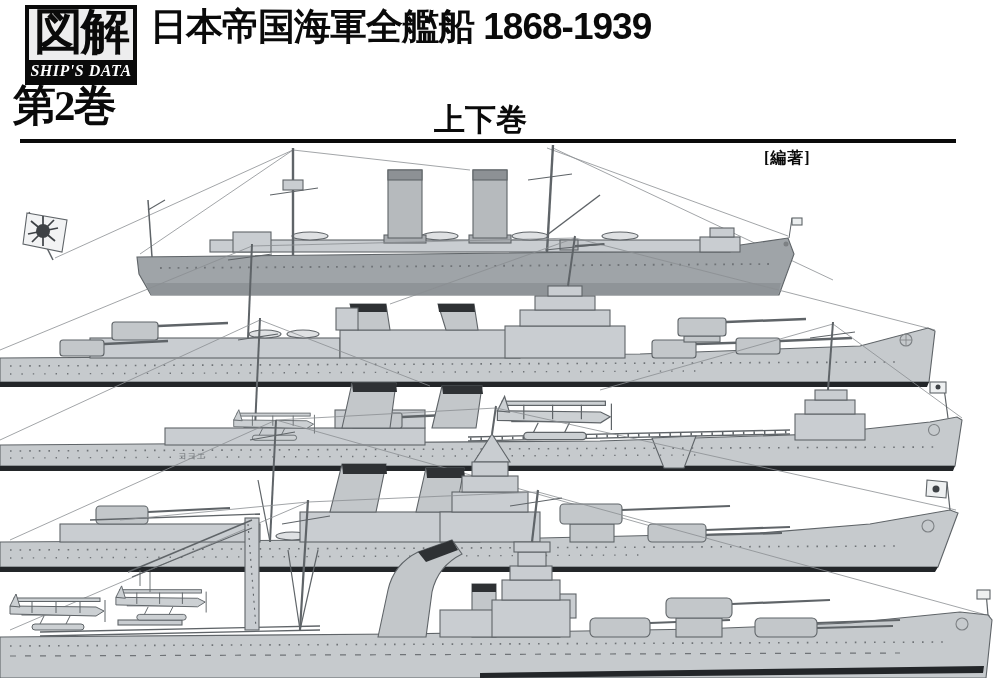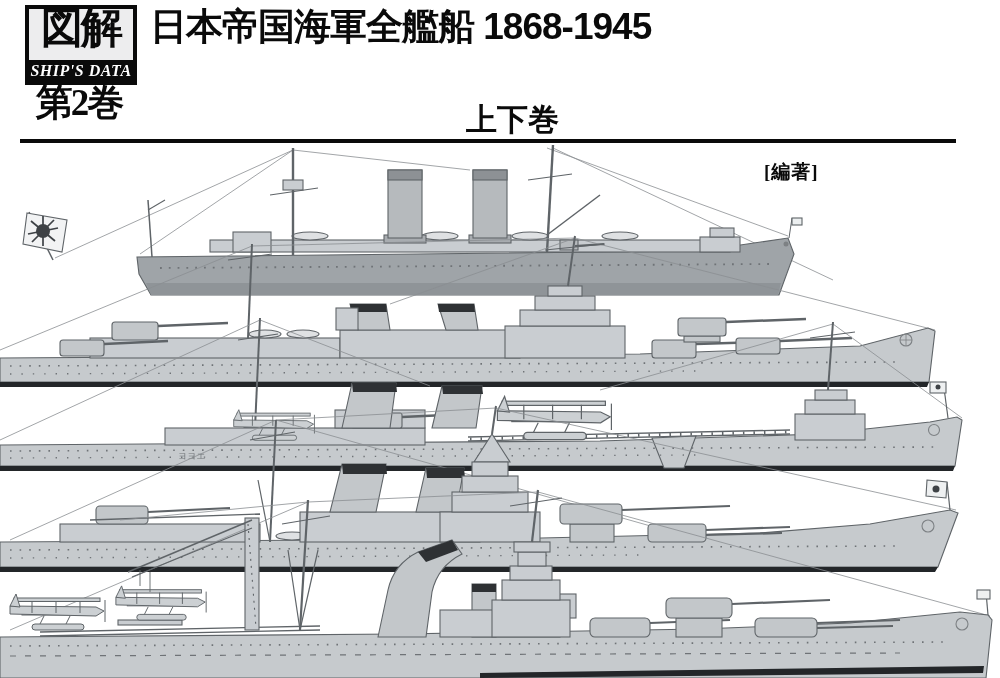--- a/index.html
+++ b/index.html
@@ -3,57 +3,57 @@
 <meta charset="utf-8">
 <style>
   html,body{margin:0;padding:0;background:#ffffff;}
   .cover{position:relative;width:1000px;height:678px;background:#ffffff;overflow:hidden;
          font-family:"Liberation Sans",sans-serif;color:#0a0a0a;}
   
   .logo-box{position:absolute;left:25px;top:5px;width:112px;height:80px;
             border:4px solid #0a0a0a;background:#ededee;box-sizing:border-box;}
   .logo-main{position:absolute;left:0;top:-4px;width:100%;text-align:center;
              font-family:"Liberation Serif","DejaVu Serif",serif;font-weight:900;
-             font-size:42px;line-height:1.1;letter-spacing:-2px;}
+             font-size:49px;line-height:1.1;letter-spacing:-2px;}
   .logo-sub{position:absolute;left:0;bottom:0;width:100%;height:21px;background:#0a0a0a;
             color:#ffffff;font-family:"Liberation Serif","DejaVu Serif",serif;
             font-style:italic;font-weight:700;font-size:16px;line-height:21px;
             text-align:center;letter-spacing:0.5px;}
   .series-title{position:absolute;left:150px;top:2px;font-size:37px;font-weight:800;
                 letter-spacing:-1px;white-space:nowrap;}
-  .volume-label{position:absolute;left:13px;top:84px;width:132px;text-align:center;
+  .volume-label{position:absolute;left:13px;top:84px;width:132px;text-align:left;
                 font-family:"Liberation Serif","DejaVu Serif",serif;font-weight:800;
-                font-size:37px;letter-spacing:-2px;line-height:1;}
+                font-size:43px;letter-spacing:-2px;line-height:1;}
   .main-title{position:absolute;left:146px;top:44px;
               font-family:"Liberation Serif","DejaVu Serif",serif;font-weight:800;
               font-size:90px;line-height:1;letter-spacing:-4px;white-space:nowrap;}
-  .edition-note{position:absolute;left:466px;top:99px;
+  .edition-note{position:absolute;left:434px;top:99px;
                 font-family:Liberation Serif, serif;font-weight:800;
                 font-size:31px;white-space:nowrap;}
   .subtitle{position:absolute;left:566px;top:103px;font-size:23px;font-weight:800;
             letter-spacing:-0.5px;white-space:nowrap;}
   .title-rule{position:absolute;left:20px;top:139px;width:936px;height:4px;background:#0a0a0a;}
   .author-block{position:absolute;left:762px;top:148px;display:flex;align-items:flex-start;
                 font-family:"Liberation Serif","DejaVu Serif",serif;white-space:nowrap;}
   .author-name{font-size:38px;font-weight:700;letter-spacing:1px;line-height:1.1;}
-  .author-role{font-size:19px;font-weight:600;margin-left:2px;margin-top:11px;letter-spacing:1px;}
+  .author-role{font-size:16px;font-weight:600;margin-left:2px;letter-spacing:1px;}
   
   .ship-svg{position:absolute;left:0;display:block;}
   #ship1{top:140px;} #ship2{top:230px;} #ship3{top:310px;} #ship4{top:400px;} #ship5{top:480px;}
 </style>
 </head>
 <body>
 
 <div class="cover">
 
   <div class="logo-box">
     <div class="logo-main">図解</div>
     <div class="logo-sub">SHIP'S DATA</div>
   </div>
-  <div class="series-title">日本帝国海軍全艦船 1868-1945</div>
+  <div class="series-title">日本帝国海軍全艦船 1868-1939</div>
   <div class="volume-label">第2巻</div>
   <div class="edition-note">上下巻</div>
   <div class="title-rule"></div>
   <div class="author-block">
     <span class="author-role">[編著]</span>
   </div>
 
   <svg id="ship1" class="ship-svg" width="1000" height="165" viewBox="0 0 1000 165">
     <g stroke="#5f6468" stroke-width="1.1" fill="none">
 

